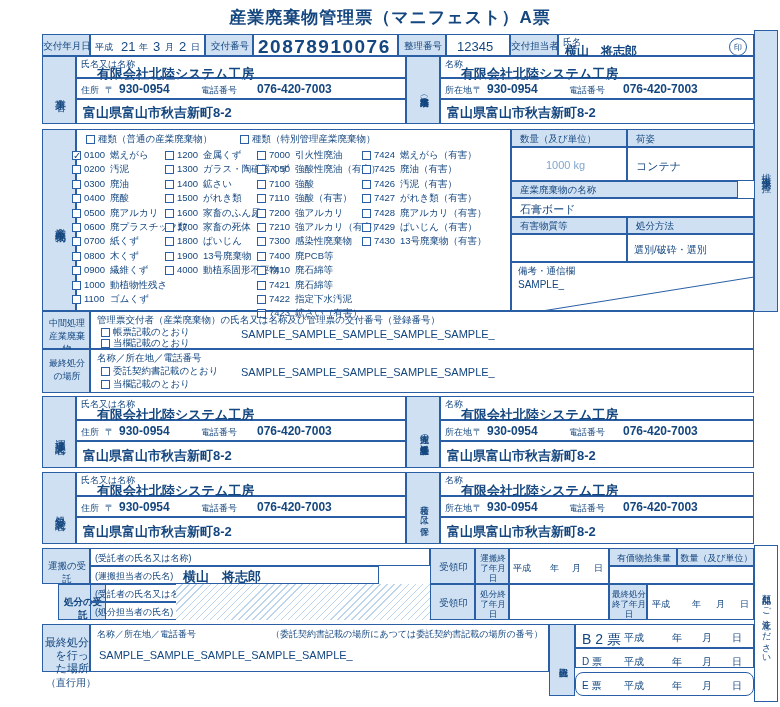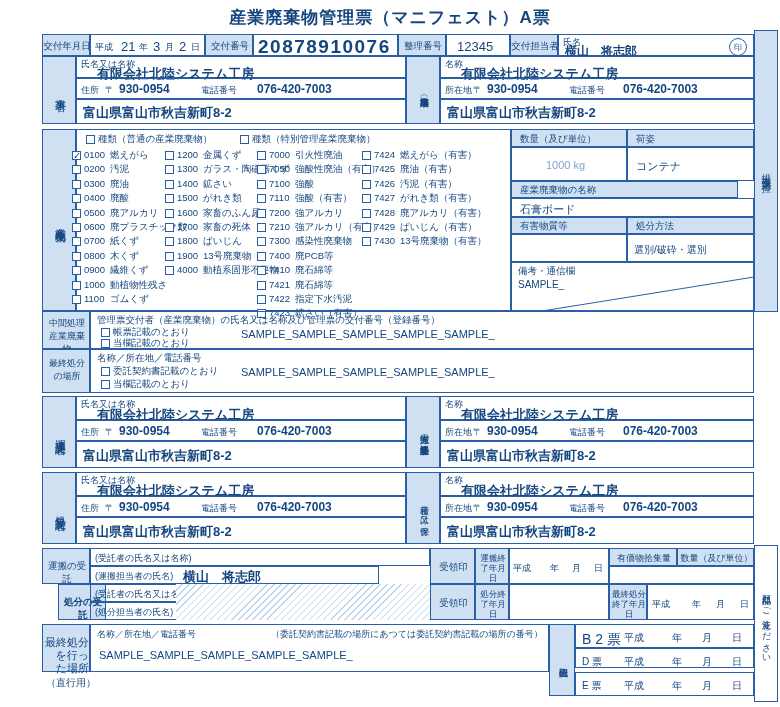--- a/index.html
+++ b/index.html
@@ -435,21 +435,21 @@
         <span class="val" style="left: 126px; top: 6px; font-size: 10px;">月</span>
         <span class="val" style="left: 156px; top: 6px; font-size: 10px;">日</span>
       </div>
       <div class="box" style="left: 575px; top: 648px; width: 179px; height: 20px;">
         <span class="val" style="left: 6px; top: 6px; font-size: 10px;">D 票</span>
         <span class="val" style="left: 48px; top: 6px; font-size: 10px;">平成</span>
         <span class="val" style="left: 96px; top: 6px; font-size: 10px;">年</span>
         <span class="val" style="left: 126px; top: 6px; font-size: 10px;">月</span>
         <span class="val" style="left: 156px; top: 6px; font-size: 10px;">日</span>
       </div>
-      <div class="box" style="left: 575px; top: 672px; width: 179px; height: 24px;">
+      <div class="box" style="left: 575px; top: 672px; width: 179px; height: 24px; border-radius: 8px;">
         <span class="val" style="left: 6px; top: 6px; font-size: 10px;">E 票</span>
         <span class="val" style="left: 48px; top: 6px; font-size: 10px;">平成</span>
         <span class="val" style="left: 96px; top: 6px; font-size: 10px;">年</span>
         <span class="val" style="left: 126px; top: 6px; font-size: 10px;">月</span>
         <span class="val" style="left: 156px; top: 6px; font-size: 10px;">日</span>
       </div>
     </div>
 
   <div class="lbl" style="left:46px;top:676px;font-size:10px;">（直行用）</div>
 

